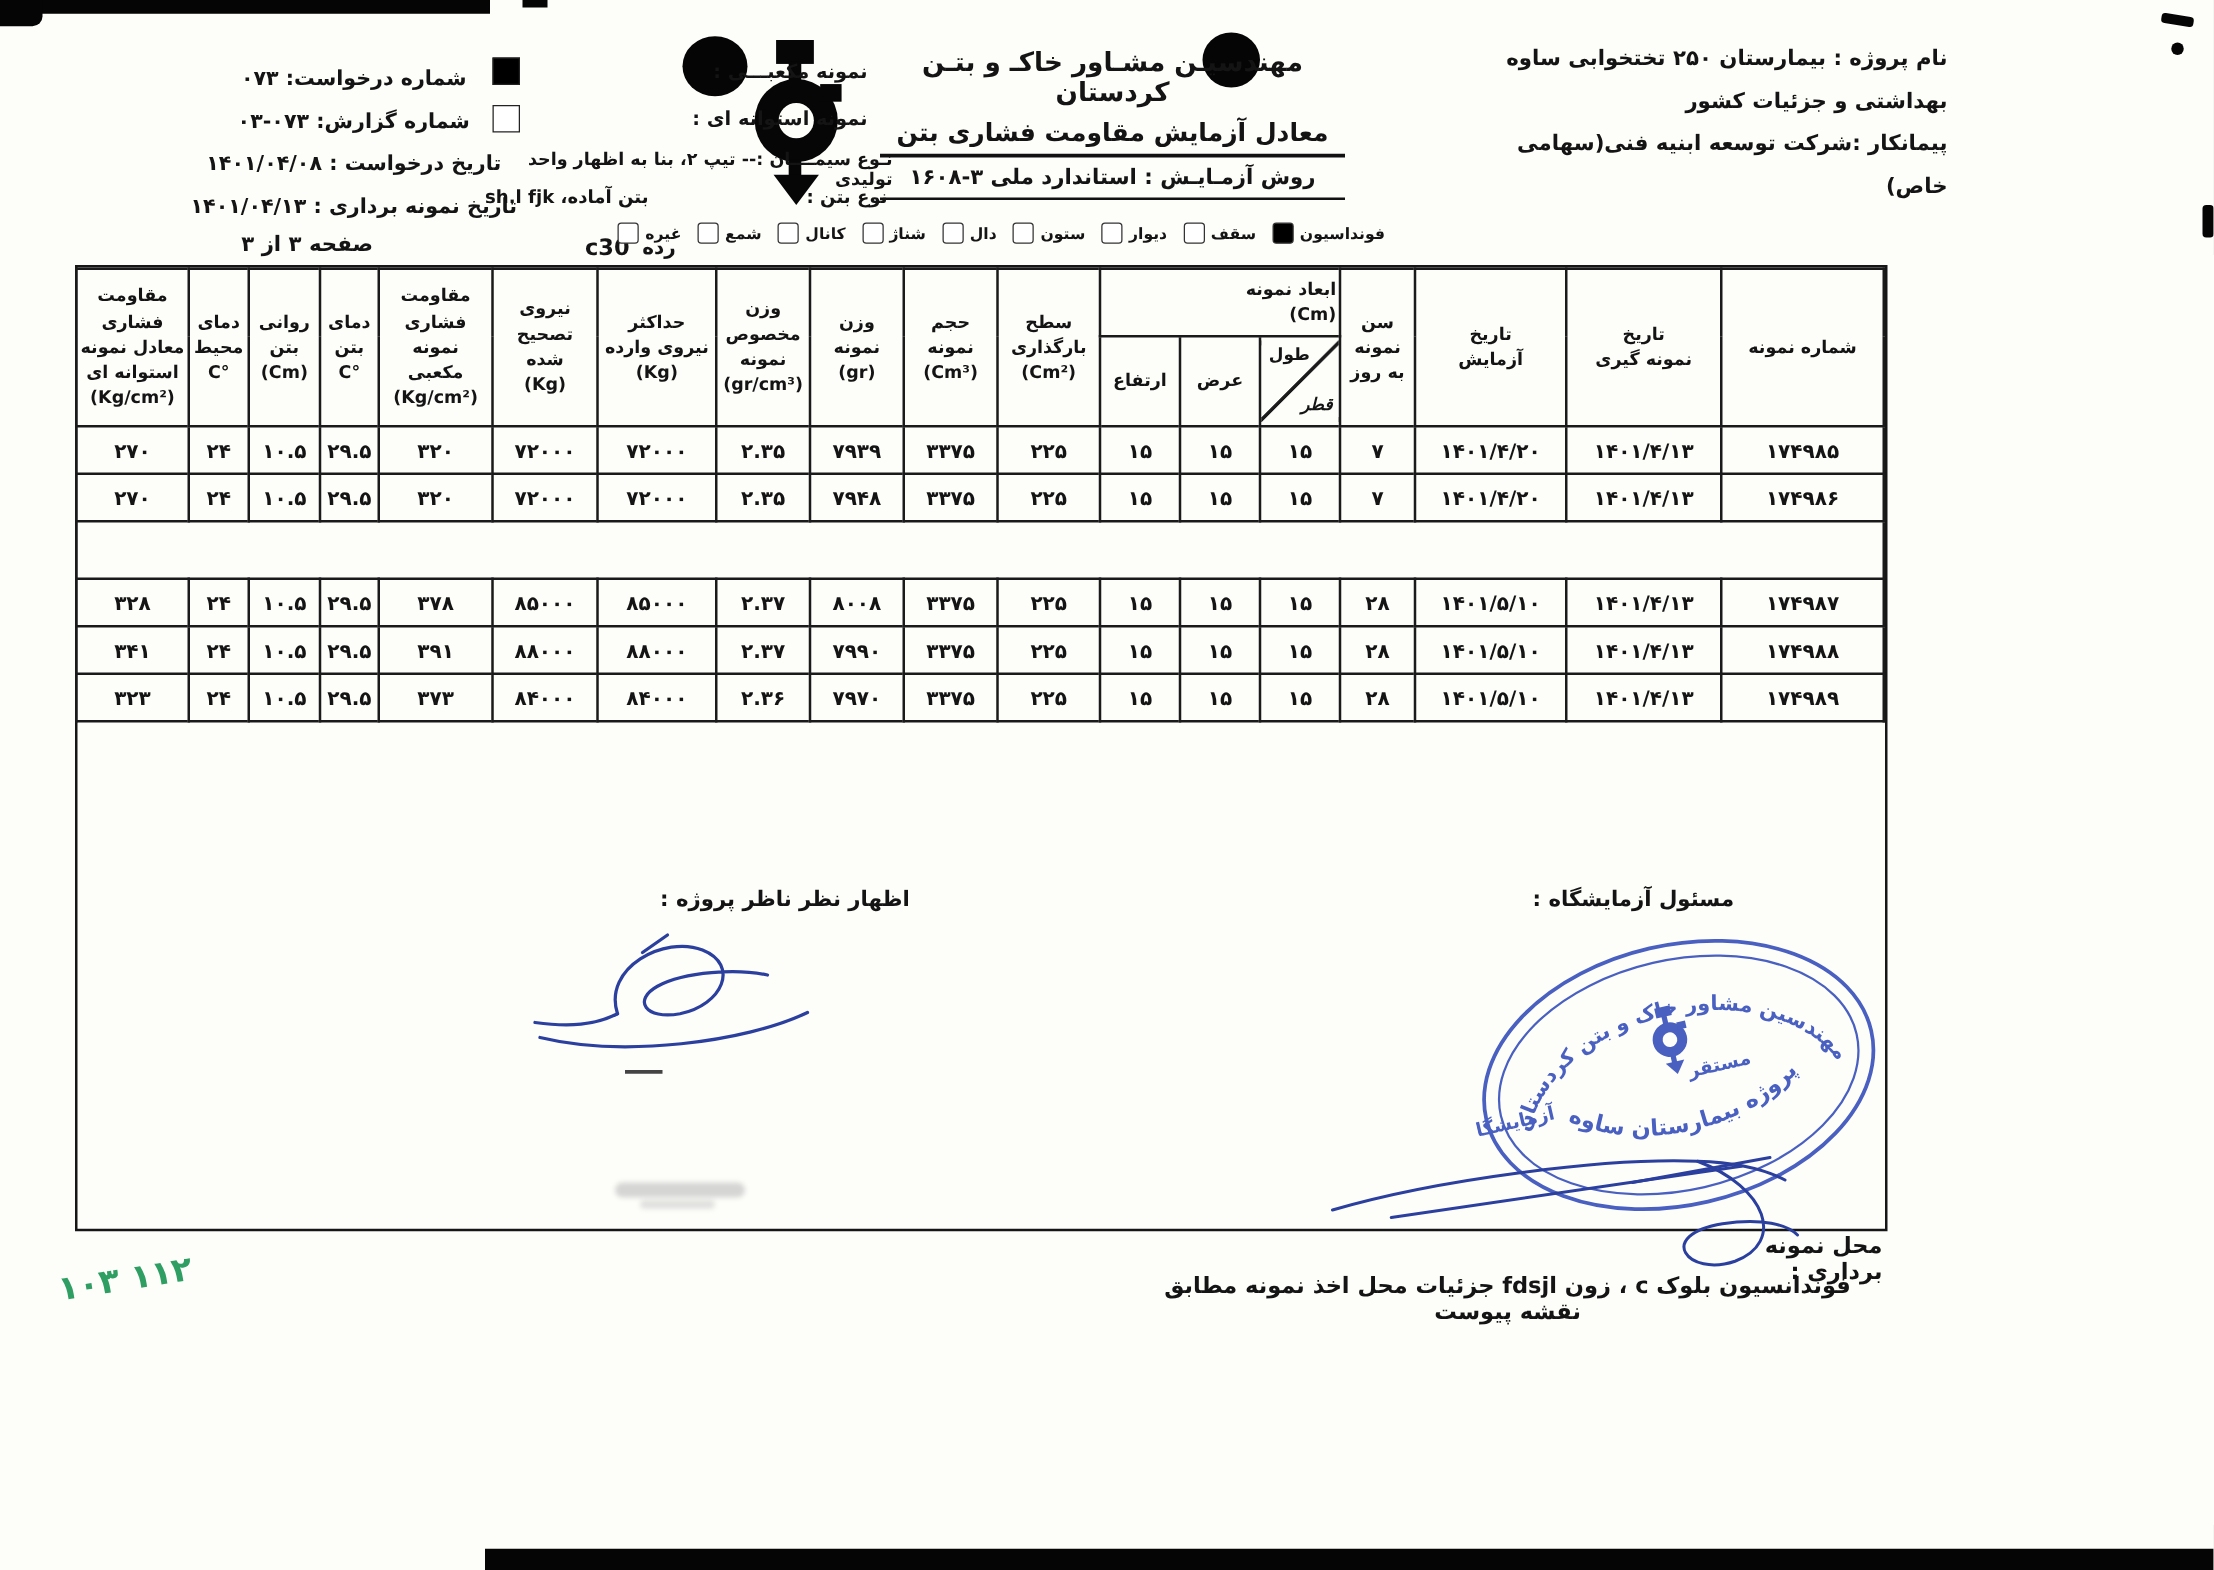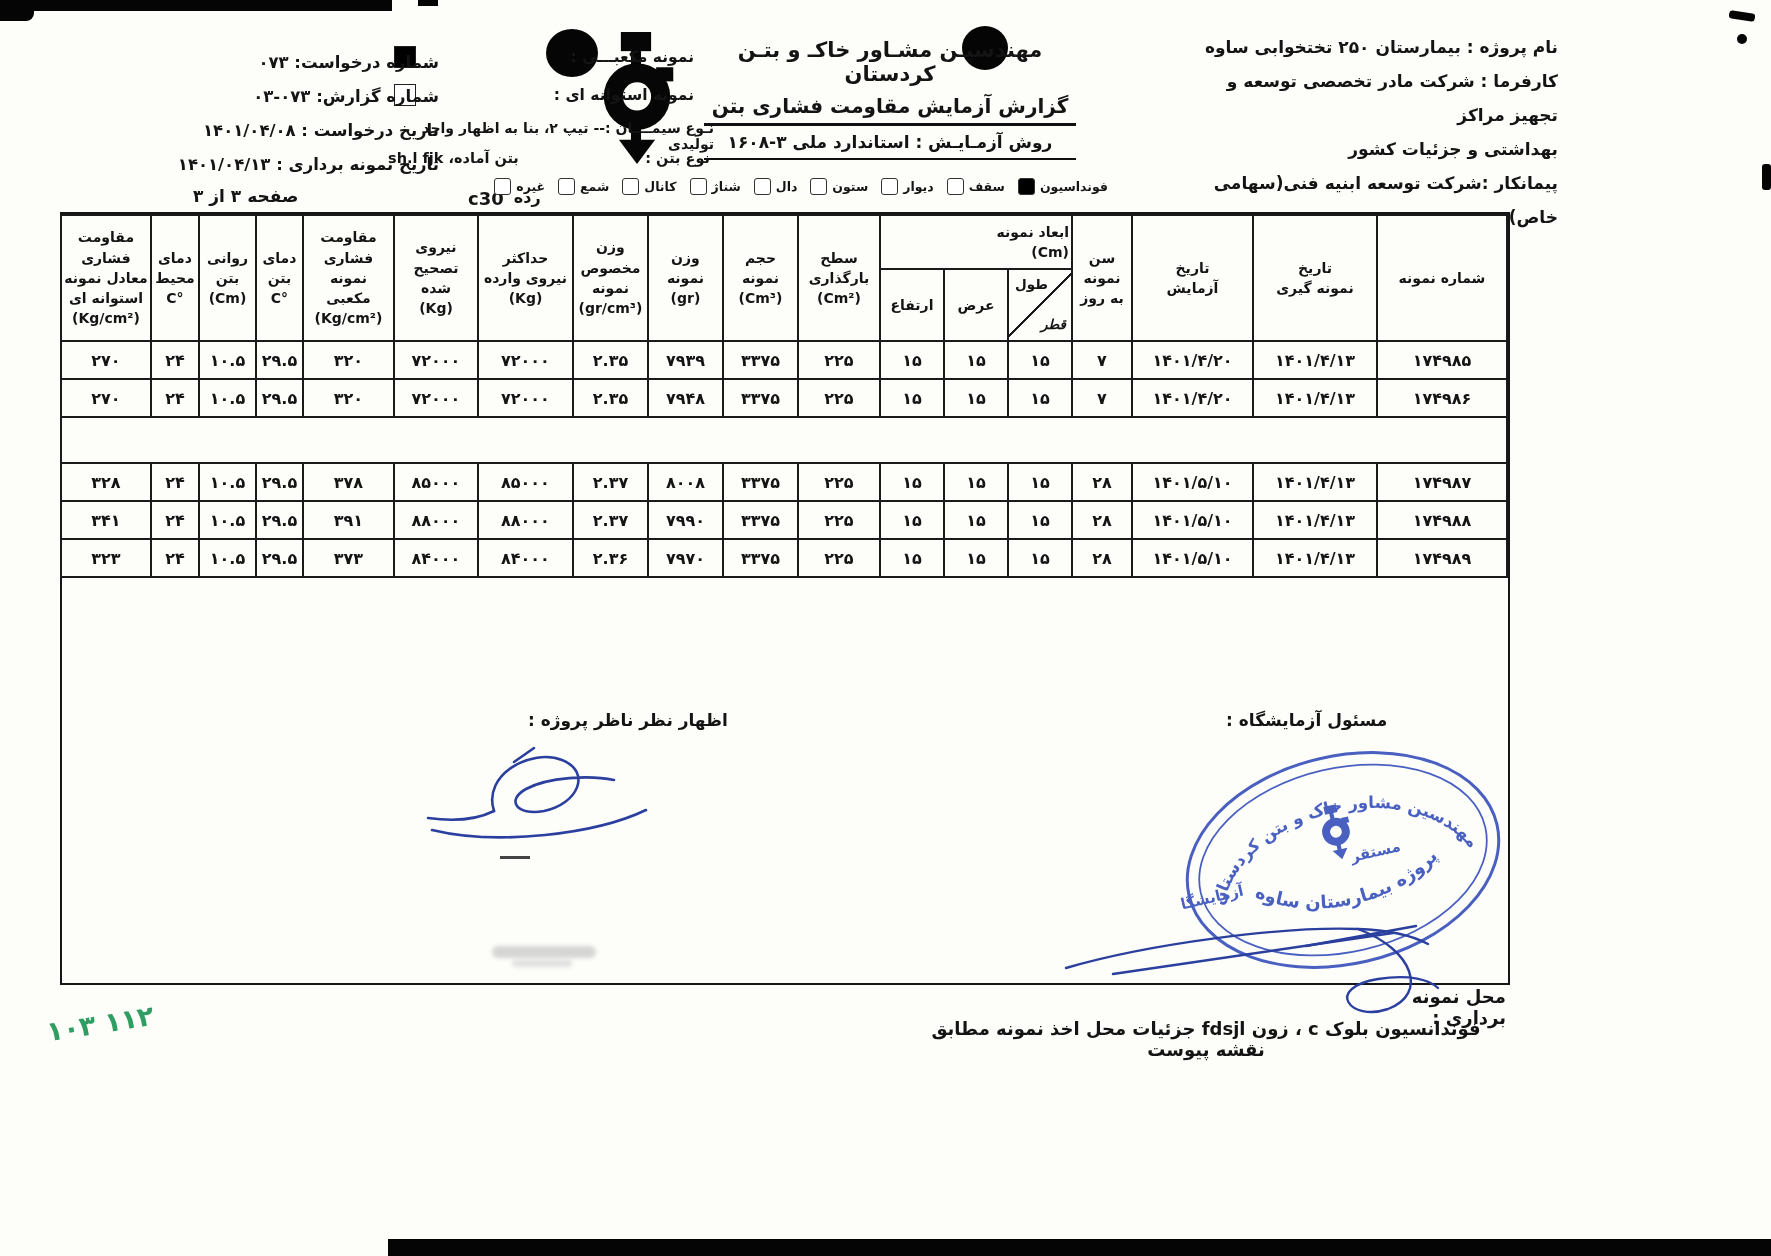--- a/index.html
+++ b/index.html
@@ -14,21 +14,21 @@
   .art-top-mid{left:418px;top:0;width:20px;height:6px;}
   .art-tr1{left:1729px;top:12px;width:26px;height:8px;transform:rotate(9deg);border-radius:3px;}
   .art-tr2{left:1737px;top:34px;width:10px;height:10px;border-radius:50%;}
   .art-redge{left:1762px;top:164px;width:9px;height:26px;border-radius:3px;}
   .art-bottom{left:388px;top:1239px;width:1383px;height:17px;}
   .art-dot-title{left:962px;top:26px;width:46px;height:44px;border-radius:50%;}
   .art-dot-form{left:546px;top:29px;width:52px;height:48px;border-radius:50%;}
   
   .hdr-right{position:absolute;left:1176px;top:30px;width:382px;text-align:right;
     font-size:17px;font-weight:bold;line-height:34px;}
-  .hdr-left{position:absolute;left:127px;top:46px;width:312px;text-align:right;
+  .hdr-left{position:absolute;left:127px;top:46px;width:312px;text-align:center;
     font-size:16.5px;font-weight:bold;line-height:34px;}
   .hdr-center{position:absolute;left:704px;top:38px;width:372px;text-align:center;}
   .hdr-center .t1{font-size:21px;font-weight:bold;letter-spacing:.5px;}
   .hdr-center .t2{font-size:20px;font-weight:bold;margin-top:8px;padding-bottom:5px;
     border-bottom:3px solid #111;}
   .hdr-center .t3{font-size:17px;font-weight:bold;margin-top:6px;padding-bottom:6px;
     border-bottom:2.5px solid #111;}
   .page-no{position:absolute;left:193px;top:186px;font-size:17px;font-weight:bold;}
   .grade{position:absolute;left:468px;top:188px;font-size:16px;font-weight:bold;display:flex;gap:10px;}
   .grade .ltr{direction:ltr;font-size:18px;}
@@ -94,28 +94,27 @@
   <div class="art art-top-mid"></div>
   <div class="art art-tr1"></div>
   <div class="art art-tr2"></div>
   <div class="art art-redge"></div>
   <div class="art art-bottom"></div>
   <div class="art art-dot-title"></div>
   <div class="art art-dot-form"></div>
 
   <div class="hdr-right">
     <div>نام پروژه : بیمارستان ۲۵۰ تختخوابی ساوه</div>
-    <div>کارفرما : شرکت مادر تخصصی توسعه و تجهیز مراکز</div>
     <div>بهداشتی و جزئیات کشور</div>
     <div>پیمانکار :شرکت توسعه ابنیه فنی(سهامی خاص)</div>
   </div>
 
   <div class="hdr-center">
     <div class="t1">مهندسیـن مشـاور خاکـ و بتـن کردستان</div>
-    <div class="t2">گزارش آزمایش مقاومت فشاری بتن</div>
+    <div class="t2">معادل آزمایش مقاومت فشاری بتن</div>
     <div class="t3">روش آزمـایـش : استاندارد ملی ۳-۱۶۰۸</div>
   </div>
 
   <div class="logo">
     <svg viewBox="0 0 90 135" width="92" height="136">
       <rect x="28" y="0" width="30" height="19" fill="#060606"></rect>
       <rect x="38" y="17" width="10" height="17" fill="#060606"></rect>
       <circle cx="44" cy="64" r="33" fill="#060606"></circle>
       <rect x="63" y="35" width="17" height="14" fill="#060606"></rect>
       <circle cx="44" cy="64" r="14" fill="#fdfdfa"></circle>

